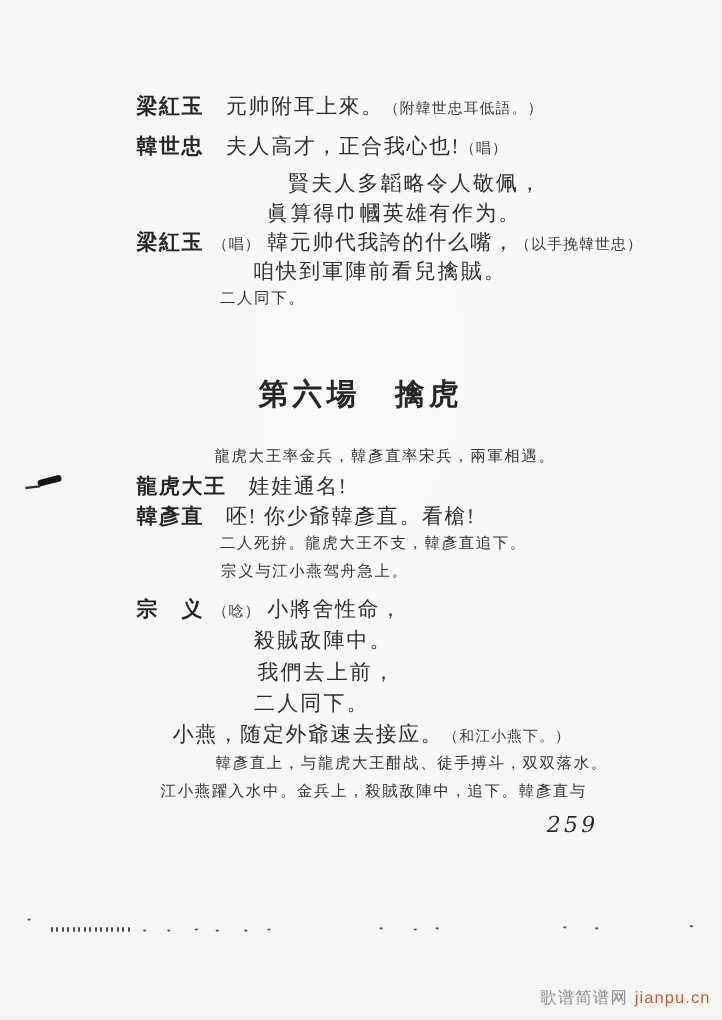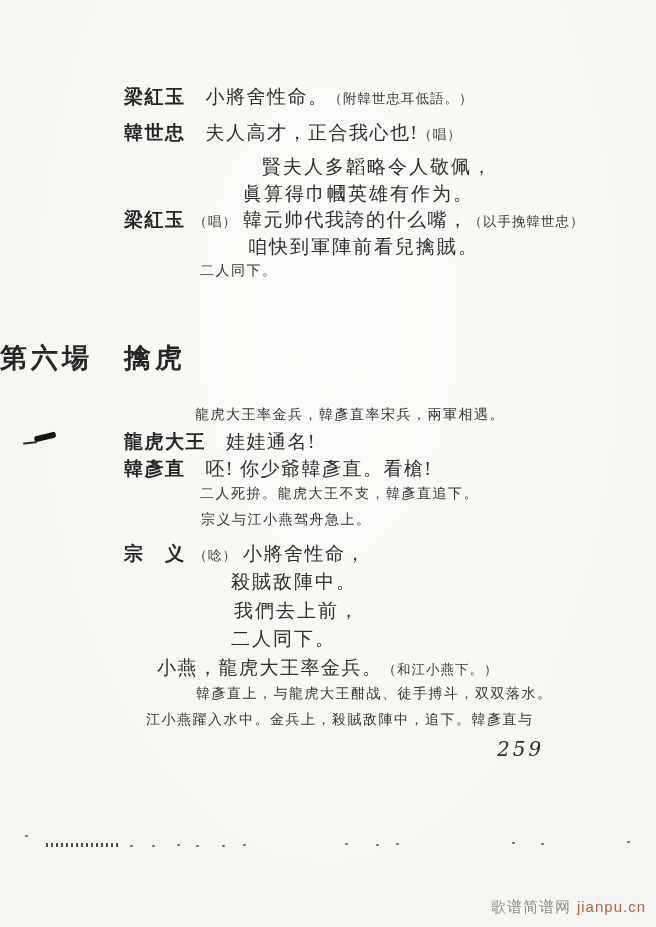--- a/index.html
+++ b/index.html
@@ -16,21 +16,21 @@
   }
   .row{position:absolute;left:124px;display:flex;gap:20px;white-space:nowrap;align-items:flex-end;}
   .row.tight{gap:8px;}
   .speaker{font-weight:bold;font-size:19px;letter-spacing:1.5px;color:#262626;}
   .content{font-size:19px;letter-spacing:1.5px;}
   .dtext{font-size:19px;letter-spacing:1.5px;}
   .note{font-size:13.5px;letter-spacing:1px;color:#3a3a3a;}
   .pre-note{font-size:13.5px;letter-spacing:1px;color:#3a3a3a;margin-right:6px;}
   .lyric{position:absolute;font-size:19px;letter-spacing:2px;white-space:nowrap;}
   .stage{position:absolute;font-size:14px;letter-spacing:1.5px;color:#333;white-space:nowrap;}
-  .scene-title{position:absolute;left:0;width:100%;
+  .scene-title{position:absolute;left:0;width:100%;text-align:center;
     font-size:27px;font-weight:bold;letter-spacing:4px;color:#262626;}
   .pagenum{position:absolute;left:497px;top:737px;font-size:20px;font-style:italic;
     letter-spacing:3px;color:#2b2b2b;font-family:"DejaVu Serif",serif;}
   .watermark{position:absolute;top:898px;right:10px;font-size:15px;letter-spacing:1px;
     font-family:"Liberation Sans","DejaVu Sans",sans-serif;white-space:nowrap;}
   .wm-name{color:#8e8e8e;}
   .wm-url{color:#c05f3c;margin-left:6px;}
   .ink-mark{position:absolute;left:34px;top:434px;width:22px;height:6px;background:#161616;
     border-radius:3px 2px 2px 3px;transform:rotate(-14deg);}
   .ink-mark::before{content:"";position:absolute;left:-12px;top:4px;width:14px;height:2px;
@@ -39,37 +39,37 @@
     background:repeating-linear-gradient(90deg,#2c2c2c 0 2px,transparent 2px 5px);}
   .speck{position:absolute;width:3px;height:2px;background:#333;border-radius:50%;opacity:.8;}
 </style>
 </head>
 <body>
 
 <div class="page">
 
   <div class="row" style="top:84px">
     <span class="speaker">梁紅玉</span>
-    <span class="content"><span class="dtext">小將舍性命。</span><span class="note">（附韓世忠耳低語。）</span></span>
+    <span class="content"><span class="dtext">元帅附耳上來。</span><span class="note">（附韓世忠耳低語。）</span></span>
   </div>
 
   <div class="row" style="top:120px">
     <span class="speaker">韓世忠</span>
     <span class="content"><span class="dtext">夫人高才，正合我心也!</span><span class="note">（唱）</span></span>
   </div>
 
   <div class="lyric" style="top:154px;left:262px">賢夫人多韜略令人敬佩，</div>
   <div class="lyric" style="top:181px;left:243px">眞算得巾幗英雄有作为。</div>
 
   <div class="row tight" style="top:207px">
     <span class="speaker">梁紅玉</span>
     <span class="content"><span class="pre-note">（唱）</span><span class="dtext">韓元帅代我誇的什么嘴，</span><span class="note">（以手挽韓世忠）</span></span>
   </div>
 
-  <div class="lyric" style="top:234px;left:248px">咱快到軍陣前看兒擒賊。</div>
+  <div class="lyric" style="top:234px;left:230px">咱快到軍陣前看兒擒賊。</div>
   <div class="stage" style="top:262px;left:200px">二人同下。</div>
 
   <div class="scene-title" style="top:340px">第六場　擒虎</div>
 
   <div class="stage" style="top:406px;left:195px">龍虎大王率金兵，韓彥直率宋兵，兩軍相遇。</div>
 
   <div class="row" style="top:456px">
     <span class="speaker">韓彥直</span>
     <span class="content"><span class="dtext">呸! 你少爺韓彥直。看槍!</span></span>
   </div>
@@ -85,21 +85,21 @@
   <div class="row tight" style="top:541px">
     <span class="speaker">宗　义</span>
     <span class="content"><span class="pre-note">（唸）</span><span class="dtext">小將舍性命，</span></span>
   </div>
 
   <div class="lyric" style="top:569px;left:231px">殺賊敌陣中。</div>
   <div class="lyric" style="top:598px;left:234px">我們去上前，</div>
   <div class="lyric" style="top:626px;left:231px">二人同下。</div>
 
   <div class="row tight" style="top:655px;left:157px">
-    <span class="content"><span class="dtext">小燕，龍虎大王率金兵。</span><span class="note">（和江小燕下。）</span></span>
+    <span class="content"><span class="dtext">小燕，随定外爺速去接应。</span><span class="note">（和江小燕下。）</span></span>
   </div>
 
   <div class="stage" style="top:685px;left:196px">韓彥直上，与龍虎大王酣战、徒手搏斗，双双落水。</div>
   <div class="stage" style="top:711px;left:146px">江小燕躍入水中。金兵上，殺賊敌陣中，追下。韓彥直与</div>
 
   <div class="pagenum">259</div>
 
   <div class="ink-mark"></div>
   <div class="streak"></div>
   <span class="speck" style="left:25px;top:835px"></span>

